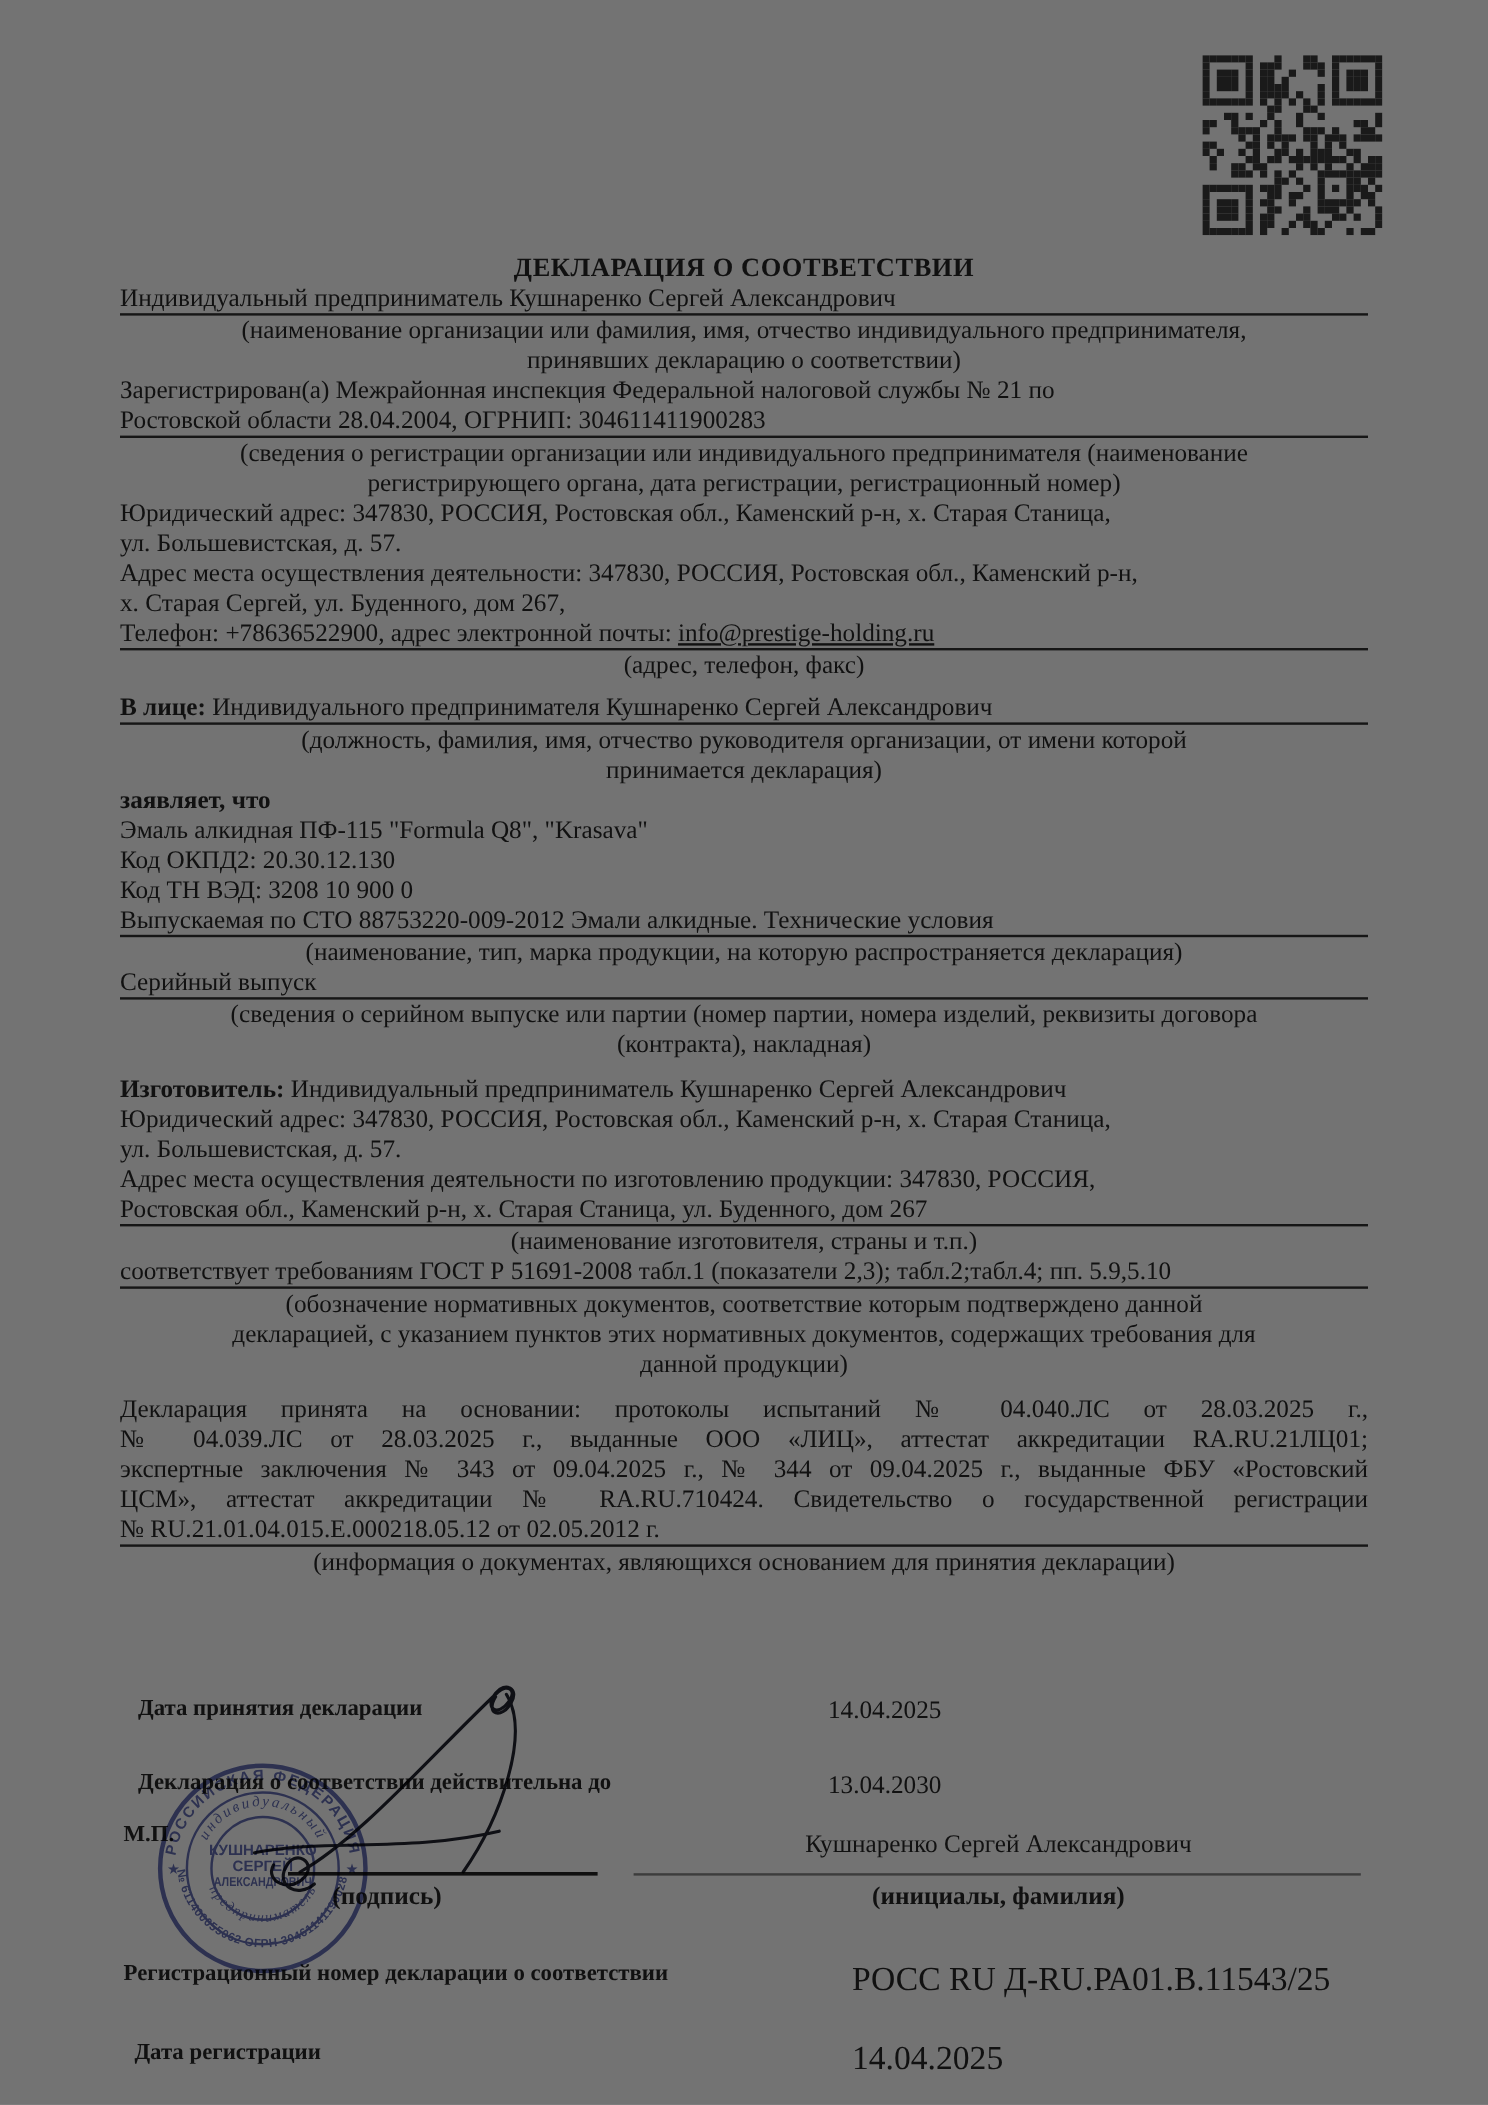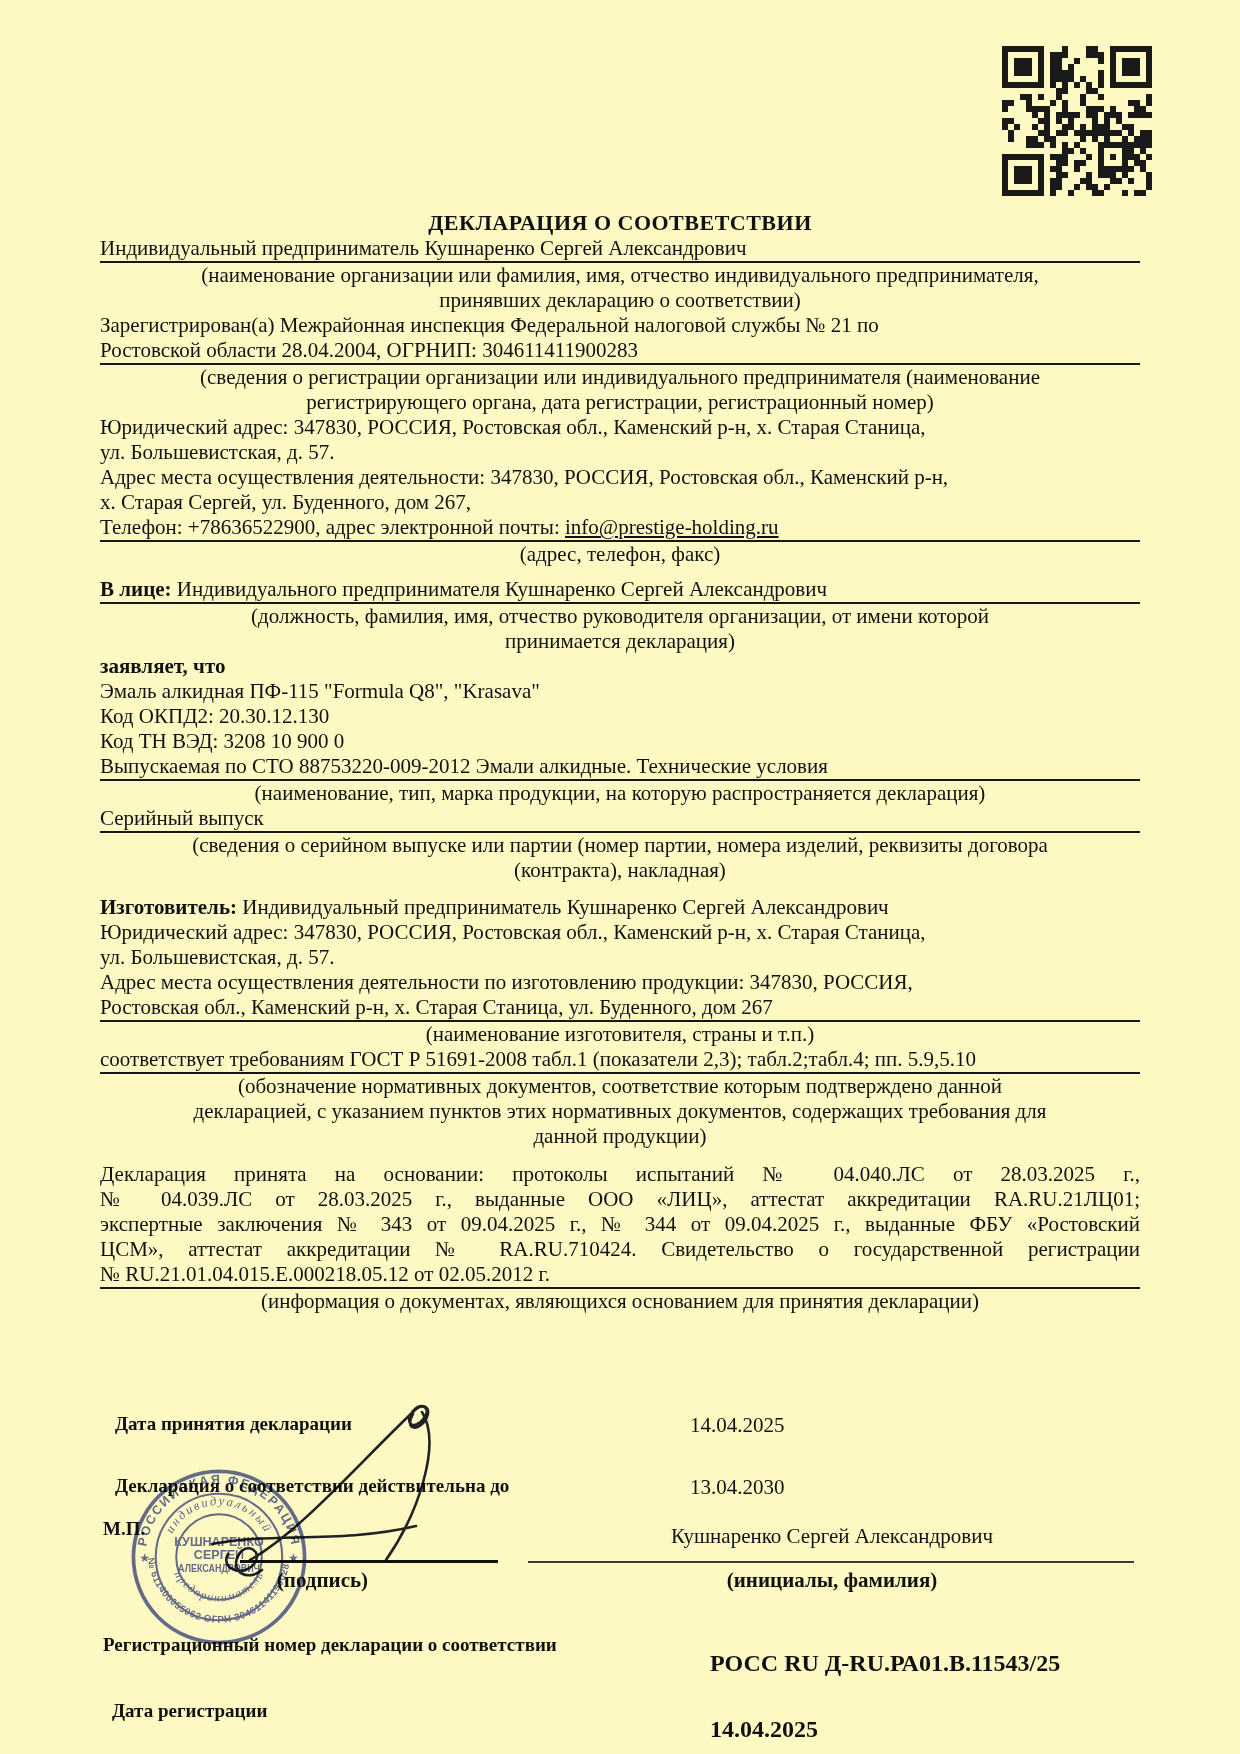--- a/index.html
+++ b/index.html
@@ -1,38 +1,38 @@
 <!DOCTYPE html>
 <html><head>
 <meta charset="utf-8">
 <style>
   html,body{margin:0;padding:0;background:#888;}
   .page{
     position:relative;
     width:1240px;height:1754px;
     margin:0 auto;
-    background:#fef9c3;
+    background:#737373;
     font-family:"Liberation Serif","DejaVu Serif",serif;
     font-size:21px;
     color:#111;
     overflow:hidden;
   }
   .content{position:absolute;left:100px;top:210px;width:1040px;}
   .line{line-height:25px;white-space:nowrap;}
   .c{text-align:center;white-space:normal;}
   .ul{border-bottom:2.5px solid #161616;}
   .j{text-align:justify;text-align-last:justify;}
   .b{font-weight:bold;}
   .title{text-align:center;font-weight:bold;font-size:22px;line-height:26px;letter-spacing:.5px;white-space:nowrap;}
   .sp10{height:10px;} .sp12{height:12px;} .sp13{height:13px;}
   .email{text-decoration:underline;}
   .abs{position:absolute;white-space:nowrap;}
   .field-label{font-weight:bold;font-size:19px;}
   .field-value{font-size:21px;}
-  .bold-value{font-weight:bold;font-size:24px;margin-top:16px;}
+  .bold-value{font-weight:normal;font-size:28px;}
   .cap-center{text-align:center;font-weight:bold;white-space:nowrap;}
   .sigline-left{position:absolute;left:240px;top:1560px;width:258px;height:3px;background:#101010;}
   .sigline-right{position:absolute;left:528px;top:1561px;width:606px;height:2px;background:#3c3c3c;}
   .stamp-svg{position:absolute;left:126px;top:1464px;mix-blend-mode:multiply;opacity:.92;}
   .sign-svg{position:absolute;left:210px;top:1382px;mix-blend-mode:multiply;}
   .qr{position:absolute;left:1002px;top:46px;}
   svg text{font-family:"Liberation Sans","DejaVu Sans",sans-serif;}
   svg .ser{font-family:"Liberation Serif","DejaVu Serif",serif;}
 </style>
 </head>

